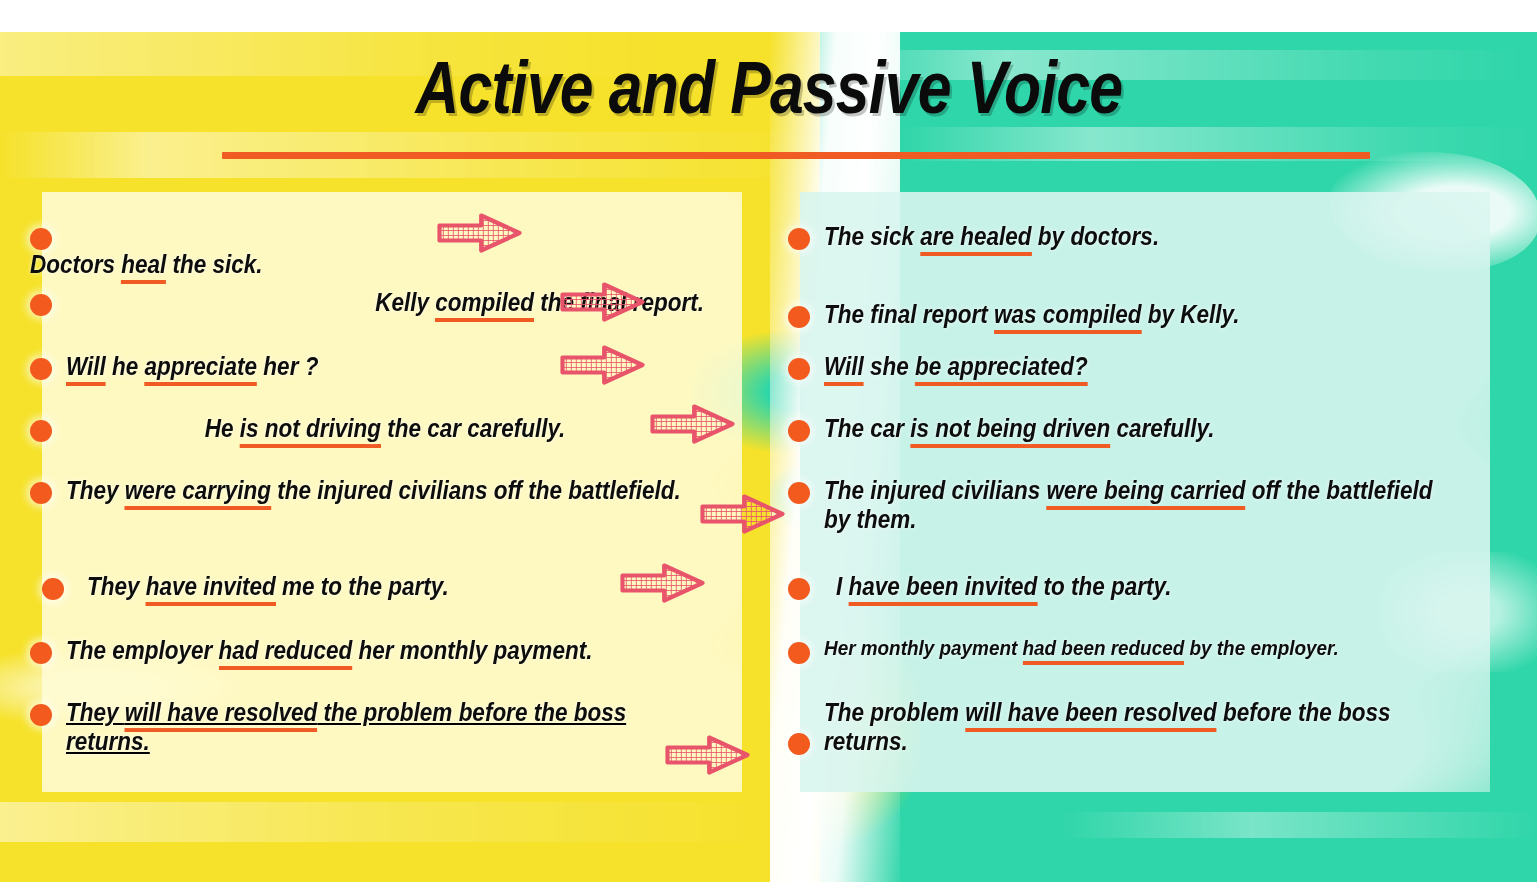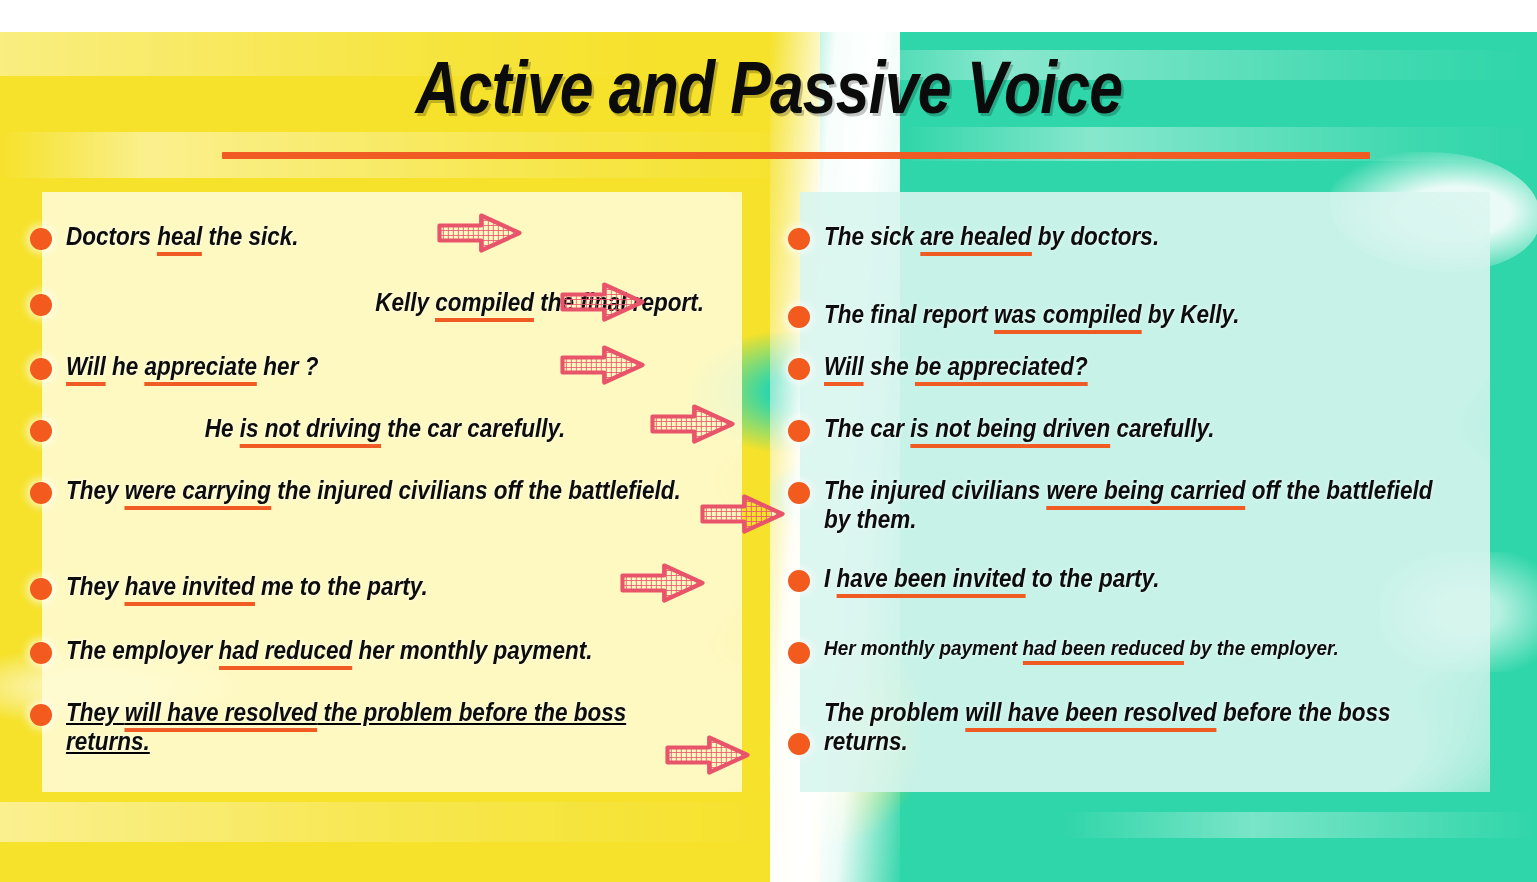--- a/index.html
+++ b/index.html
@@ -160,41 +160,41 @@
 
   <div class="wash wash-left"></div>
   <div class="wash wash-right"></div>
 
   <div id="title-wrap">
     <div id="title">Active and Passive Voice</div>
   </div>
   <div id="title-rule"></div>
 
   <div class="col col-left" id="col-active">
-      <div class="item" style="top: 22px; left: 0px; width: 745px;">
+      <div class="item" style="top: 22px; left: 0px; width: 745px; flex-direction: column;">
         <span class="bullet"></span>
         <span class="sent" style="width: 740px;"><span>Doctors </span><span class="u">heal</span><span> the sick.</span></span>
       </div>
       <div class="item" style="top: 88px; left: 0px; width: 745px; text-align: right;">
         <span class="bullet"></span>
         <span class="sent" style="width: 740px;"><span>Kelly </span><span class="u">compiled</span><span> the final report.</span></span>
       </div>
       <div class="item" style="top: 152px; left: 0px; width: 745px;">
         <span class="bullet"></span>
         <span class="sent" style="width: 740px;"><span class="u">Will</span><span> he </span><span class="u">appreciate</span><span> her ?</span></span>
       </div>
       <div class="item" style="top: 214px; left: 0px; width: 745px; text-align: center;">
         <span class="bullet"></span>
         <span class="sent" style="width: 740px;"><span>He </span><span class="u">is not driving</span><span> the car carefully.</span></span>
       </div>
       <div class="item" style="top: 276px; left: 0px; width: 745px;">
         <span class="bullet"></span>
         <span class="sent" style="width: 740px;"><span>They </span><span class="u">were carrying</span><span> the injured  civilians off the battlefield.</span></span>
       </div>
-      <div class="item" style="top: 372px; left: 0px; width: 745px;">
+      <div class="item" style="top: 372px; left: 12px; width: 745px; gap: 9px;">
         <span class="bullet"></span>
         <span class="sent" style="width: 740px;"><span>They </span><span class="u">have invited</span><span> me to the party.</span></span>
       </div>
       <div class="item" style="top: 436px; left: 0px; width: 745px; align-items: center;">
         <span class="bullet"></span>
         <span class="sent" style="width: 740px;"><span>The employer </span><span class="u">had reduced</span><span> her monthly payment.</span></span>
       </div>
       <div class="item" style="top: 498px; left: 0px; width: 745px; text-decoration: underline;">
         <span class="bullet"></span>
         <span class="sent" style="width: 740px;"><span>They </span><span class="u">will have resolved</span><span> the problem before the boss returns.</span></span>
@@ -214,21 +214,21 @@
         <span class="sent" style="width: 730px;"><span class="u">Will</span><span> she </span><span class="u">be appreciated?</span></span>
       </div>
       <div class="item" style="top: 214px; left: 0px; width: 730px;">
         <span class="bullet"></span>
         <span class="sent" style="width: 730px;"><span>The car </span><span class="u">is not being driven</span><span> carefully.</span></span>
       </div>
       <div class="item" style="top: 276px; left: 0px; width: 730px;">
         <span class="bullet"></span>
         <span class="sent" style="width: 730px;"><span>The injured civilians </span><span class="u">were being carried</span><span> off the battlefield by them.</span></span>
       </div>
-      <div class="item" style="top: 364px; left: 0px; width: 730px;">
+      <div class="item" style="top: 372px; left: 0px; width: 730px; gap: 12px;">
         <span class="bullet"></span>
         <span class="sent" style="width: 730px;"><span>I </span><span class="u">have been invited</span><span> to the party.</span></span>
       </div>
       <div class="item" style="top: 436px; left: 0px; width: 730px;">
         <span class="bullet"></span>
         <span class="sent small" style="width: 730px;"><span>Her monthly payment </span><span class="u">had been reduced</span><span> by the employer.</span></span>
       </div>
       <div class="item" style="top: 498px; left: 0px; width: 730px; align-items: flex-end;">
         <span class="bullet"></span>
         <span class="sent" style="width: 730px;"><span>The problem </span><span class="u">will have been resolved</span><span> before the boss returns.</span></span>

